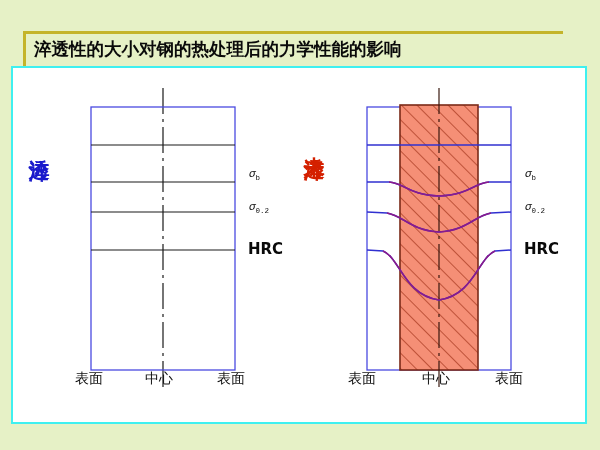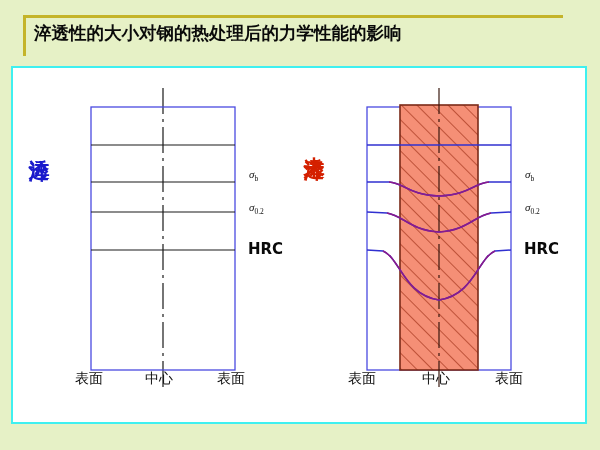--- a/index.html
+++ b/index.html
@@ -11,21 +11,21 @@
     height: 450px;
     background: #e6f1c6;
     font-family: "DejaVu Sans", "Liberation Sans", sans-serif;
     overflow: hidden;
     position: relative;
   }
 
   
   #title-bar {
     position: absolute;
-    left: 0; top: 0;
+    left: 0; top: 16px;
     width: 492px; height: 64px;
   }
   #title-accent-top {
     position: absolute;
     left: 23px; top: 15px;
     width: 540px; height: 3px;
     background: #c4b42a;
   }
   #title-accent-left {
     position: absolute;
@@ -76,21 +76,21 @@
     font-weight: bold;
     font-size: 21px;
     line-height: 23px;
     letter-spacing: 1px;
   }
   #caption-left  { left: 28px;  top: 142px; color: #1a1acc; }
   #caption-right { left: 303px; top: 140px; color: #d42000; }
 
   
   .sigma {
-    font-family: Liberation Serif, serif;
+    font-family: Liberation Mono, monospace;
     font-size: 11px;
     font-style: italic;
     color: #111;
     text-align: right;
   }
   .sigma sub {
     font-size: 7.5px;
     font-style: normal;
   }
   .hrc {

